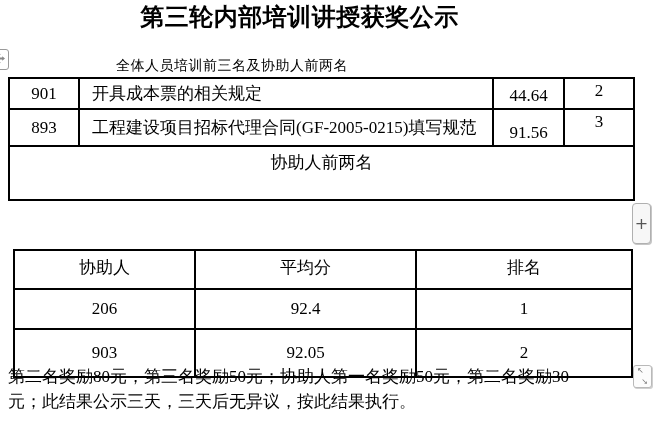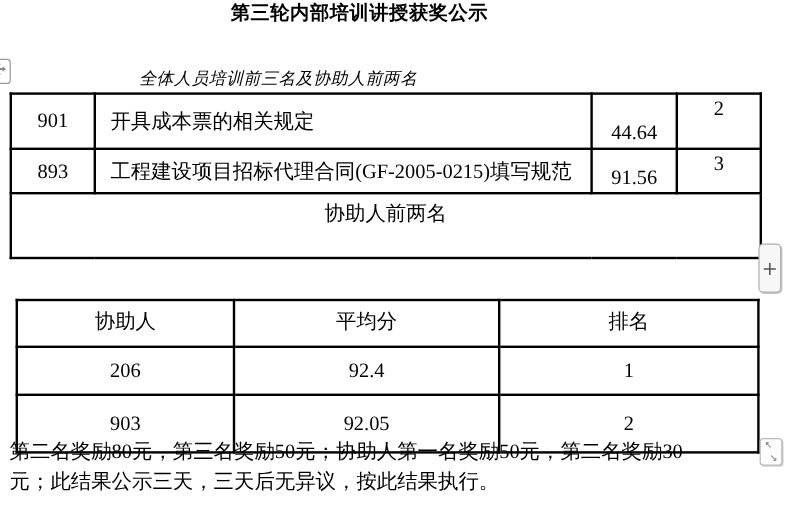--- a/index.html
+++ b/index.html
@@ -10,31 +10,30 @@
     overflow:hidden;
     font-family:"Liberation Serif", serif;
     color:#000;
   }
   
   .doc-title{
     position:absolute;top:1px;left:0;width:655px;
     box-sizing:border-box;padding-right:56px;
     text-align:center;
     font-family:"DejaVu Sans", sans-serif;
-    font-size:16px;font-weight:bold;letter-spacing:0.5px;
+    font-size:24px;font-weight:bold;letter-spacing:0.5px;
     white-space:nowrap;
   }
   .doc-subtitle{
     position:absolute;top:57px;left:0;width:568px;
     box-sizing:border-box;padding-right:104px;
     text-align:center;
     font-family:"DejaVu Sans", sans-serif;
     font-size:14px;letter-spacing:0.5px;
     white-space:nowrap;
-    font-style:italic;
   }
   
   table{border-collapse:collapse;table-layout:fixed;}
   td{
     border:2px solid #000;
     padding:0;
     font-size:17px;
     text-align:center;
     vertical-align:middle;
     overflow:hidden;
@@ -121,21 +120,21 @@
   <div class="doc-subtitle">全体人员培训前三名及协助人前两名</div>
 
   <table id="main-table">
     <colgroup>
         <col style="width:70px">
         <col style="width:414px">
         <col style="width:71px">
         <col style="width:70px">
       </colgroup>
     <tbody>
-    <tr style="height:46px">
+    <tr style="height:31px">
       <td>901</td>
       <td class="topic">开具成本票的相关规定</td>
       <td class="score">44.64</td>
       <td class="rank">2</td>
     </tr>
     <tr style="height:37px">
       <td>893</td>
       <td class="topic">工程建设项目招标代理合同(GF-2005-0215)填写规范</td>
       <td class="score">91.56</td>
       <td class="rank">3</td>

